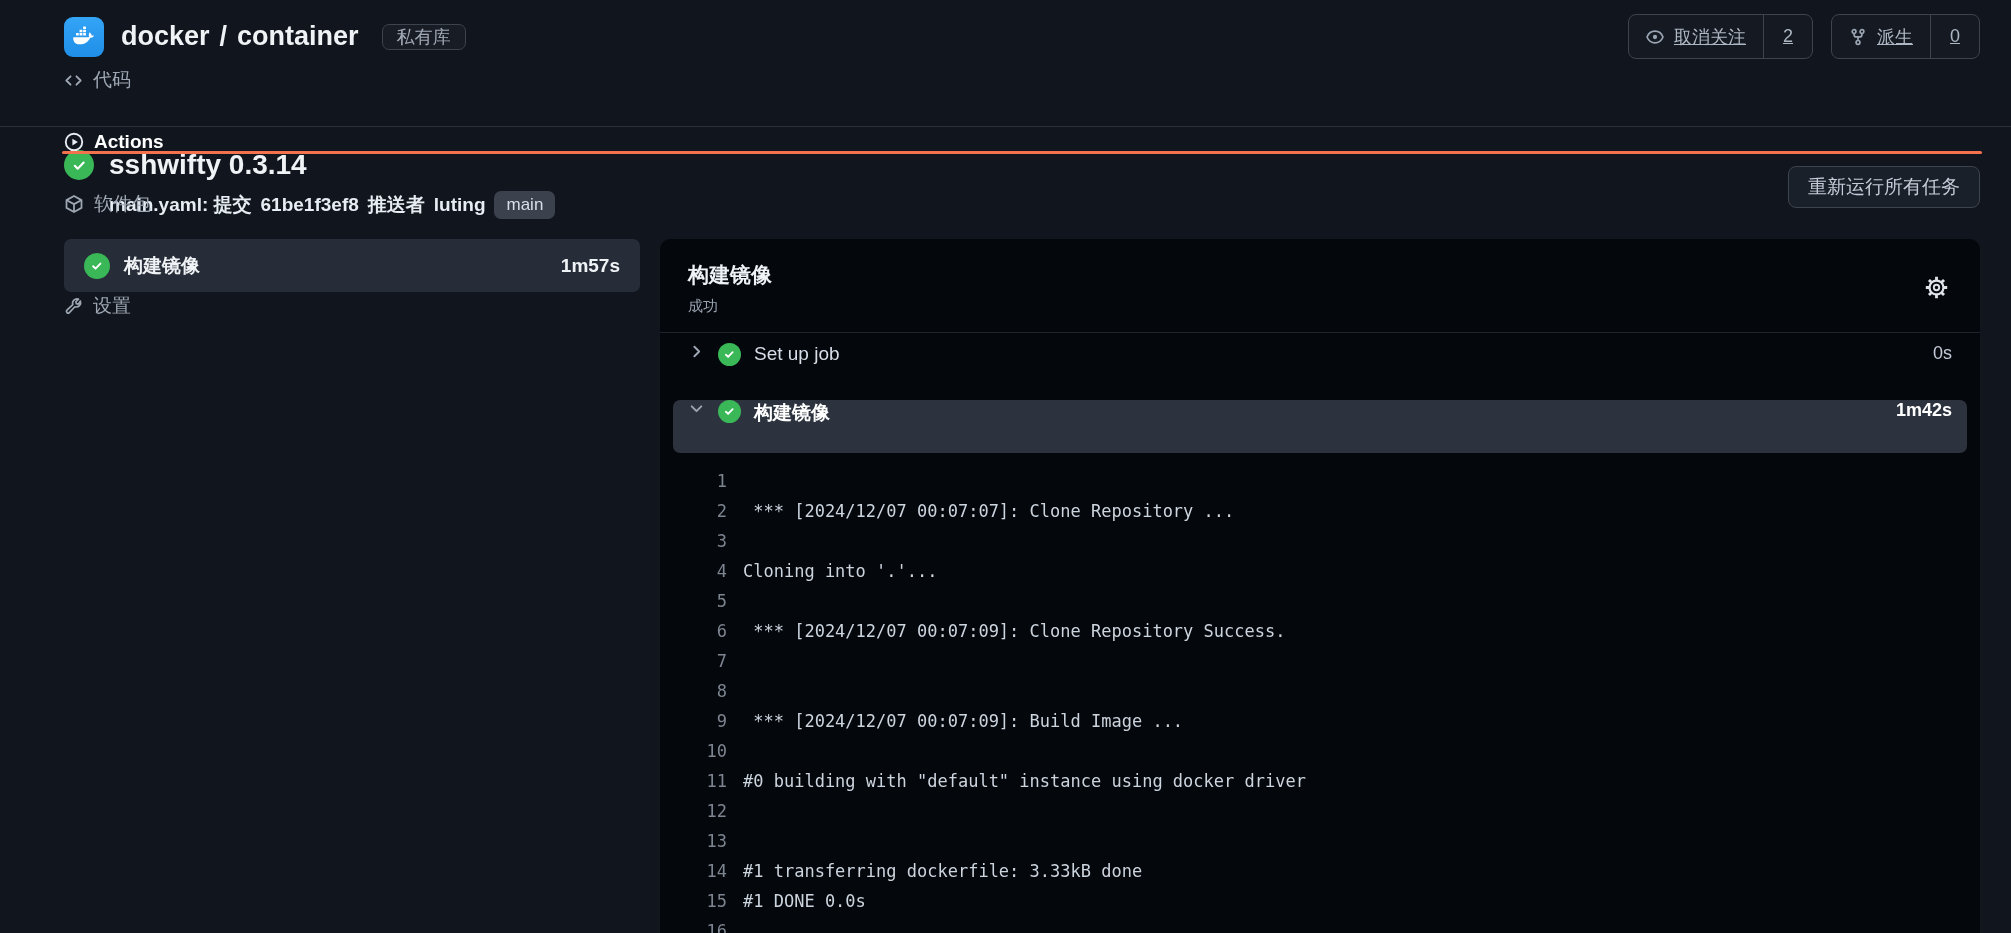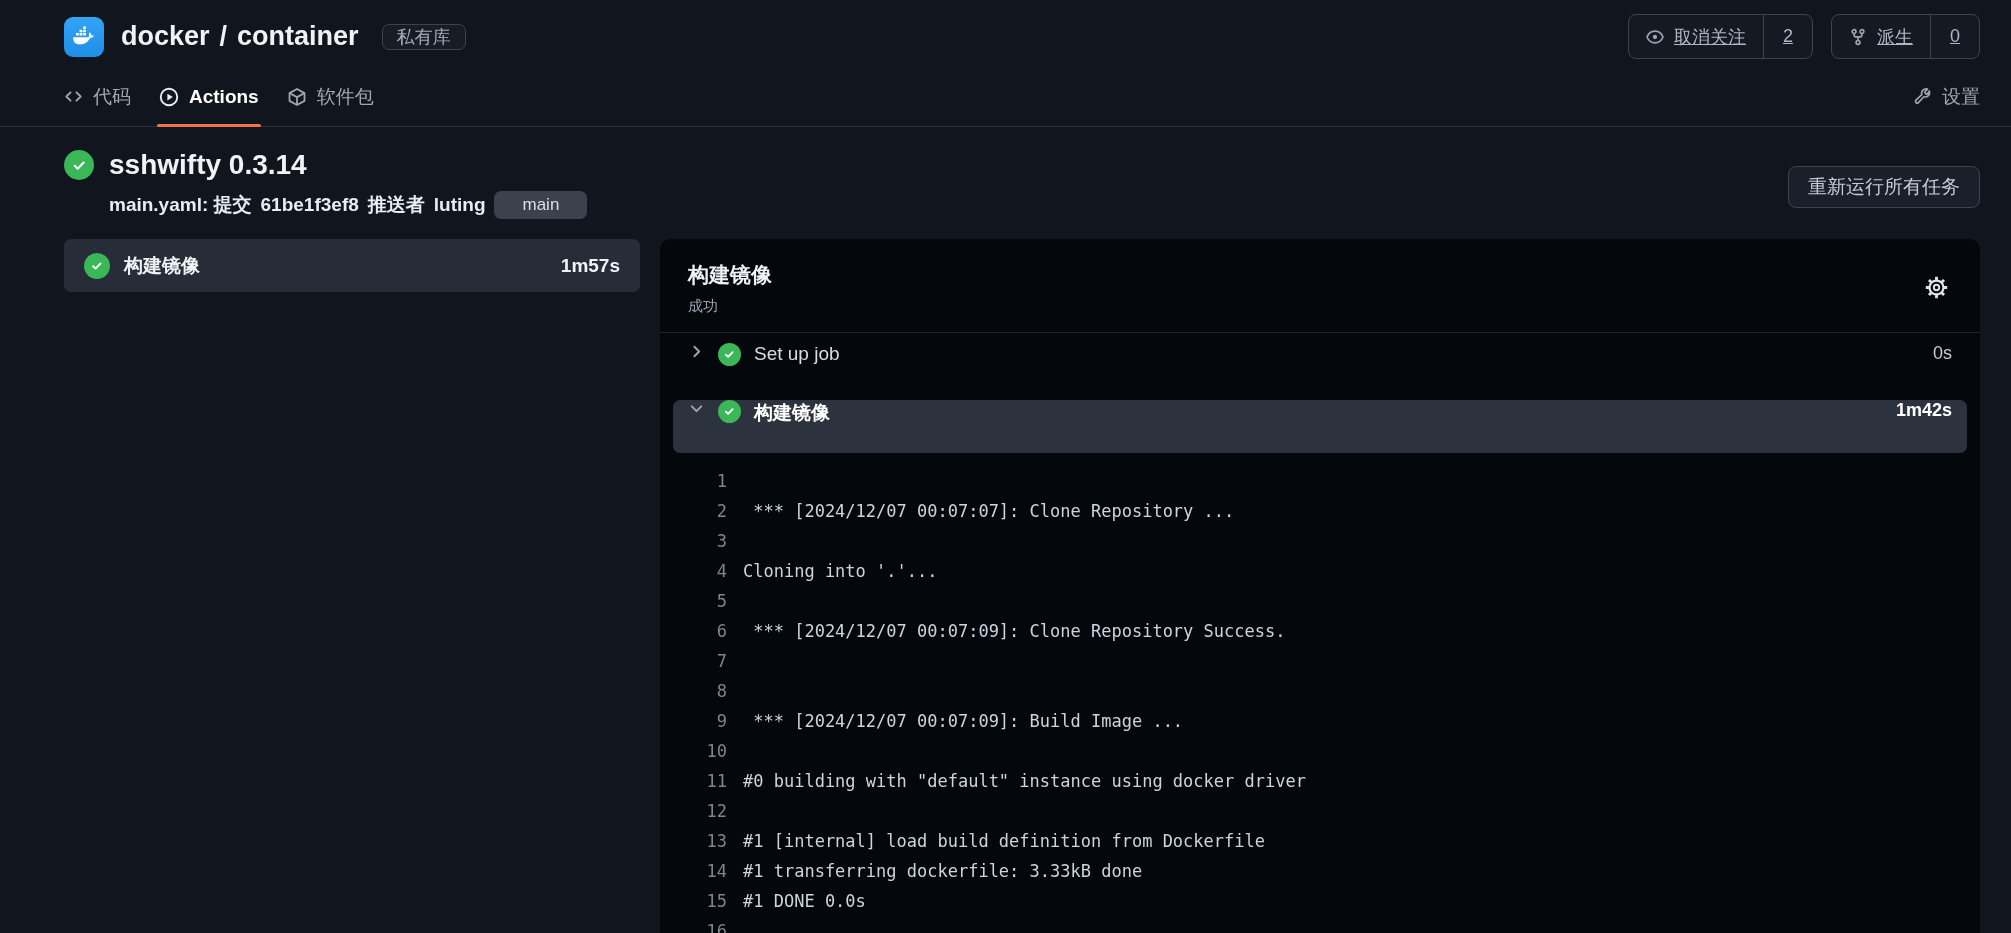--- a/index.html
+++ b/index.html
@@ -27,41 +27,41 @@
   .repo-actions{ display:flex; gap:18px; }
   .btn-group{ display:flex; border:1px solid #3d444d; border-radius:8px; overflow:hidden;
     background:#151a22; height:45px; }
   .gbtn{ display:flex; align-items:center; gap:10px; padding:0 17px; font-size:18px;
     color:#aeb7c3; background:transparent; border:none; cursor:pointer;
     font-family:inherit;text-decoration:underline; }
   .gbtn.count{ border-left:1px solid #3d444d; padding:0 19px; }
   .gbtn .icon{ color:#9aa4b2; }
 
   
-  .tabbar{ display:flex; align-items:stretch; gap:28px; padding:0 31px 0 64px;
-    height:60px; border-bottom:1px solid #2a313a; margin-top:2px; }
+  .tabbar{ display:flex; align-items:stretch; gap:38px; padding:0 31px 0 64px;
+    height:60px; border-bottom:1px solid #2a313a; margin-top:2px;flex-direction:column; }
   .tab{ display:flex; align-items:center; gap:10px; font-size:19px; color:#9ea7b3;
     position:relative; cursor:pointer; }
   .tab .icon{ color:#9ea7b3; }
   .tab.active{ color:#ffffff; font-weight:700; }
   .tab.active .icon{ color:#e6edf3; }
   .tab.active::after{ content:""; position:absolute; left:-2px; right:-2px; bottom:-1px;
     height:3px; background:#f4714d; border-radius:2px; }
   .tab-spacer{ flex:1; }
 
   
   .run-header{ display:flex; justify-content:space-between; align-items:flex-start;
     padding:22px 31px 0 64px; }
   .run-title-row{ display:flex; align-items:center; gap:15px; }
   .run-title{ font-size:28px; font-weight:700; color:#f0f3f6; }
   .run-subtitle{ margin:10px 0 0 45px; display:flex; align-items:center; gap:9px;
     font-size:19px; font-weight:600; color:#e6edf3; }
   .run-subtitle a{ color:#e6edf3; text-decoration:none; cursor:pointer; }
   .branch-badge{ background:#3b424e; color:#d7dee8; font-weight:400; font-size:17px;
-    border-radius:7px; padding:4px 28px; cursor:pointer; }
+    border-radius:7px; padding:4px 12px; cursor:pointer; }
   .rerun-btn{ margin-top:17px; height:42px; padding:0 19px; font-size:19px; color:#c3ccd8;
     background:#1a202a; border:1px solid #3d444d; border-radius:8px; cursor:pointer;
     font-family:inherit; font-weight:500; }
 
   
   .run-body{ display:flex; gap:20px; padding:20px 31px 0 64px; align-items:flex-start; }
   .job-list{ width:576px; flex:none; }
   .job-item{ display:flex; align-items:center; gap:14px; height:53px; padding:0 20px;
     border-radius:7px; background:#262d38; cursor:pointer; }
   .job-item .name{ font-size:19px; font-weight:600; color:#f0f3f6; }
@@ -324,21 +324,20 @@
           <div class="log-line">
             <span class="log-num">11</span>
             <span class="log-text">#0 building with "default" instance using docker driver</span>
           </div>
           <div class="log-line">
             <span class="log-num">12</span>
             <span class="log-text"></span>
           </div>
           <div class="log-line">
             <span class="log-num">13</span>
-            <span class="log-text">#1 [internal] load build definition from Dockerfile</span>
           </div>
           <div class="log-line">
             <span class="log-num">14</span>
             <span class="log-text">#1 transferring dockerfile: 3.33kB done</span>
           </div>
           <div class="log-line">
             <span class="log-num">15</span>
             <span class="log-text">#1 DONE 0.0s</span>
           </div>
           <div class="log-line">

